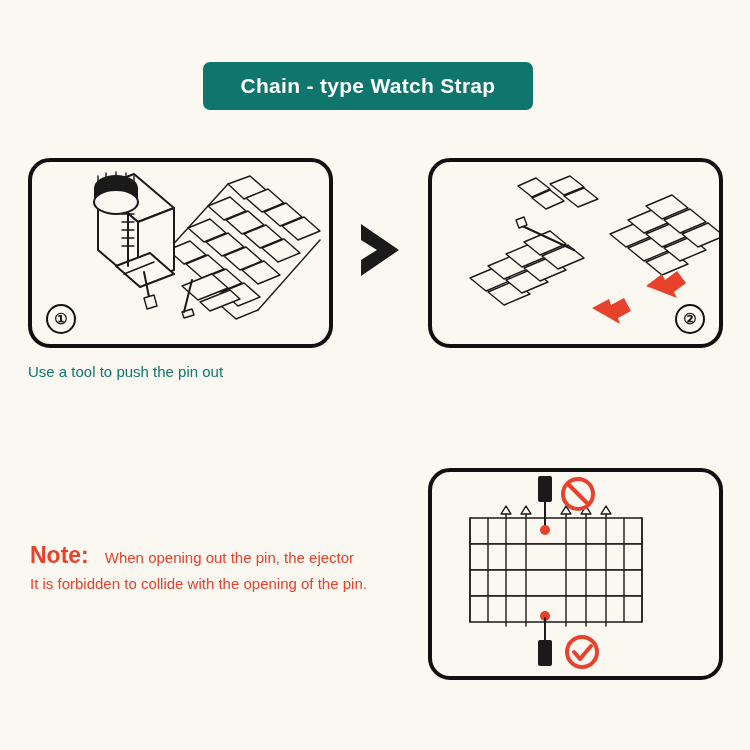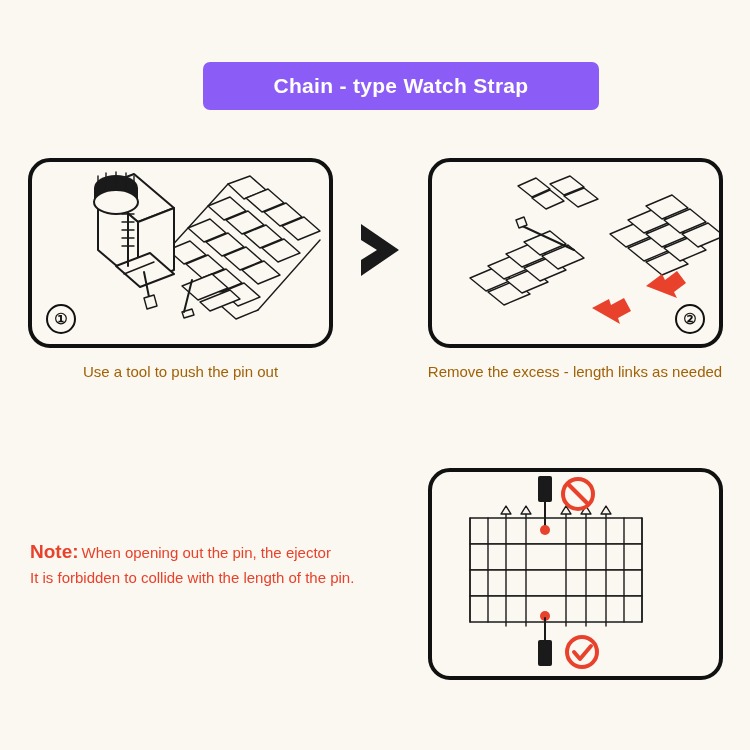--- a/index.html
+++ b/index.html
@@ -18,23 +18,23 @@
     position: relative;
     width: 750px;
     height: 750px;
   }
 
   
   .title-banner {
     position: absolute;
     left: 203px;
     top: 62px;
-    width: 396px;
+    width: 330px;
     height: 48px;
-    background: #8b5cf6;
+    background: #0f766e;
     border-radius: 7px;
     display: flex;
     align-items: center;
     justify-content: center;
   }
   .title-banner .title-text {
     color: #ffffff;
     font-size: 21px;
     font-weight: bold;
     letter-spacing: 0.3px;
@@ -65,23 +65,22 @@
     font-size: 15px;
     font-weight: bold;
     color: #111;
     background: #fbf8f1;
   }
   #badge-1 { left: 14px; bottom: 10px; }
   #badge-2 { right: 14px; bottom: 10px; }
 
   .caption {
     position: absolute;
-    text-align: center;
     font-size: 15px;
-    color: #a16207;
+    color: #0f766e;
     line-height: 1.35;
   }
   #caption-1 { left: 28px; top: 362px; width: 305px; }
   #caption-2 { left: 420px; top: 362px; width: 310px; }
 
   
   .big-arrow {
     position: absolute;
     left: 355px;
     top: 222px;
@@ -93,24 +92,24 @@
   .note {
     position: absolute;
     left: 30px;
     top: 538px;
     width: 380px;
     color: #e8412c;
     font-size: 15px;
     line-height: 1.5;
   }
   .note .note-label {
-    font-size: 19px;
+    font-size: 23px;
     font-weight: bold;
     color: #e8412c;
-    margin-right: 3px;
+    margin-right: 16px;
   }
   .note .note-line { display: block; }
 
   svg { display: block; }
   .ln { fill: none; stroke: #1a1a1a; stroke-width: 2; stroke-linejoin: round; stroke-linecap: round; }
   .ln-thin { fill: none; stroke: #1a1a1a; stroke-width: 1.4; stroke-linejoin: round; stroke-linecap: round; }
   .fillw { fill: #fbf8f1; stroke: #1a1a1a; stroke-width: 2; stroke-linejoin: round; }
   .fillw-thin { fill: #fbf8f1; stroke: #1a1a1a; stroke-width: 1.4; stroke-linejoin: round; }
   .blk { fill: #1a1a1a; }
   .red { fill: #e8412c; }
@@ -225,25 +224,24 @@
 
       <path class="ln" d="M86 62 L142 88"></path>
       <path class="fillw-thin" d="M84 58 l8 -3 l3 8 l-8 3 z"></path>
 
       <path class="red" d="M214 124 l16 -12 l3 6 l12 -9 l9 12 l-12 9 l3 6 z"></path>
       <path class="red" d="M160 146 l17 -9 l2 6 l13 -7 l7 13 l-13 7 l2 6 z"></path>
     </svg>
     <div class="step-badge" id="badge-2">②</div>
   </div>
 
-  <div class="caption" id="caption-2">Remove the excess - length links as needed</div>
 
   <div class="note">
     <span class="note-label">Note:</span><span>When opening out the pin, the ejector</span>
-    <span class="note-line">It is forbidden to collide with the length of the pin.</span>
+    <span class="note-line">It is forbidden to collide with the opening of the pin.</span>
   </div>
 
   <div class="panel" id="panel-3">
     <svg width="287" height="204" viewBox="0 0 287 204">
 
       <g class="fillw-thin">
         <rect x="38" y="46" width="172" height="26"></rect>
         <rect x="38" y="72" width="172" height="26"></rect>
         <rect x="38" y="98" width="172" height="26"></rect>
         <rect x="38" y="124" width="172" height="26"></rect>

